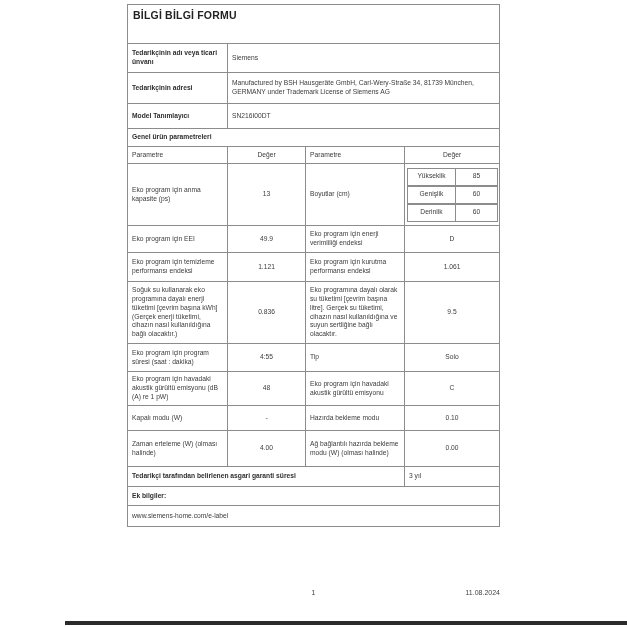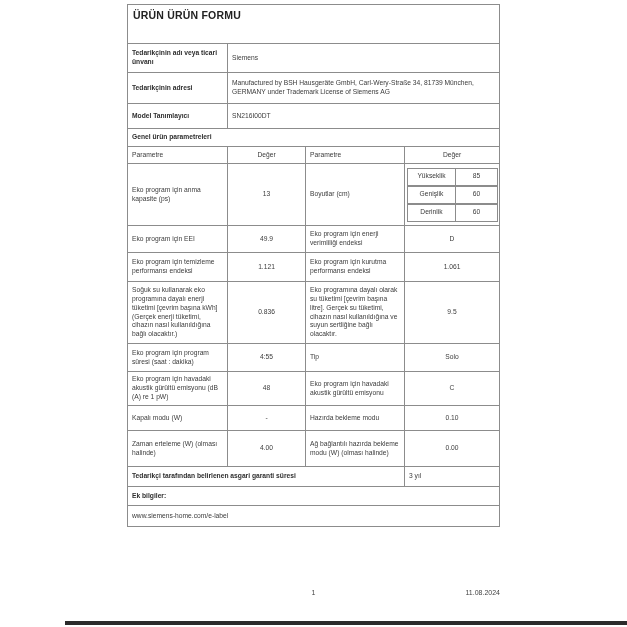--- a/index.html
+++ b/index.html
@@ -60,21 +60,21 @@
 
   .bottom-bar { position: absolute; left: 65px; right: 0; top: 621px; height: 4px; background: #2b2b2b; }
 </style>
 </head>
 <body>
 
 <div class="doc">
 
   <div class="row title-row">
     <div class="cell c4 top">
-      <span class="title-text">ÜRÜN ÜRÜN FORMU</span>
+      <span class="title-text">BİLGİ BİLGİ FORMU</span>
     </div>
   </div>
 
   <div class="row r-info1">
     <div class="cell c1 rb bold">Tedarikçinin adı veya ticari ünvanı</div>
     <div class="cell c4">Siemens</div>
   </div>
 
   <div class="row r-info2">
     <div class="cell c1 rb bold">Tedarikçinin adresi</div>

